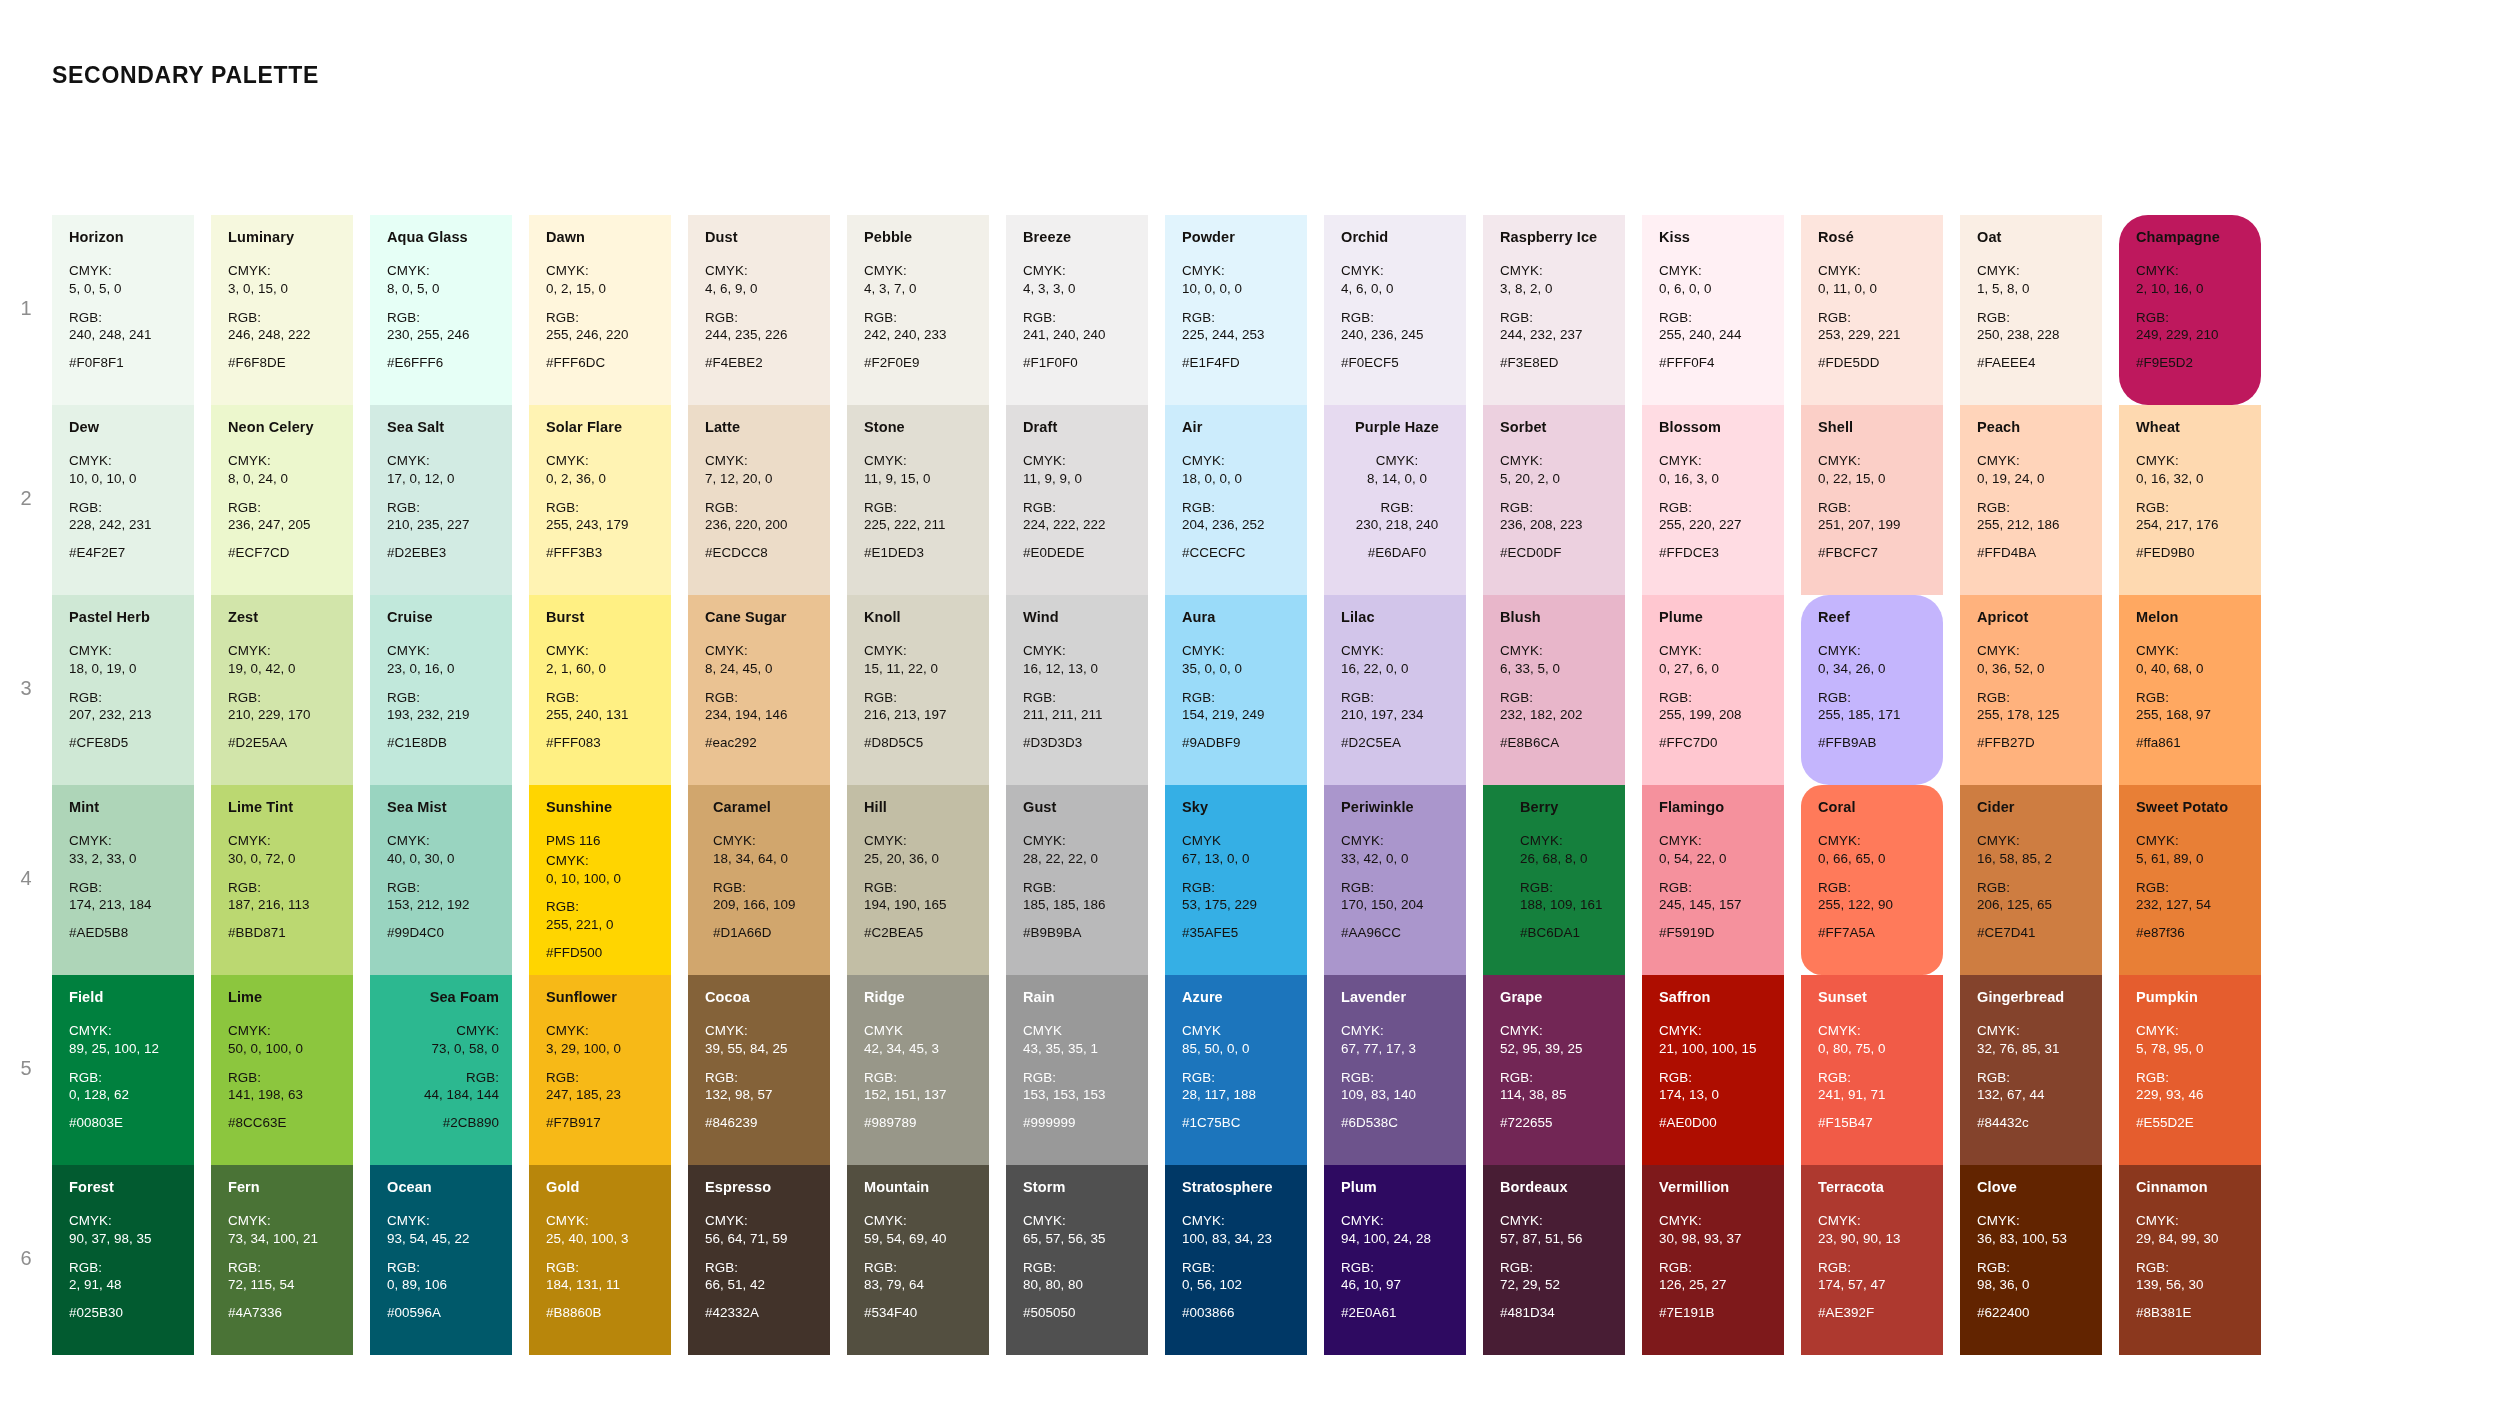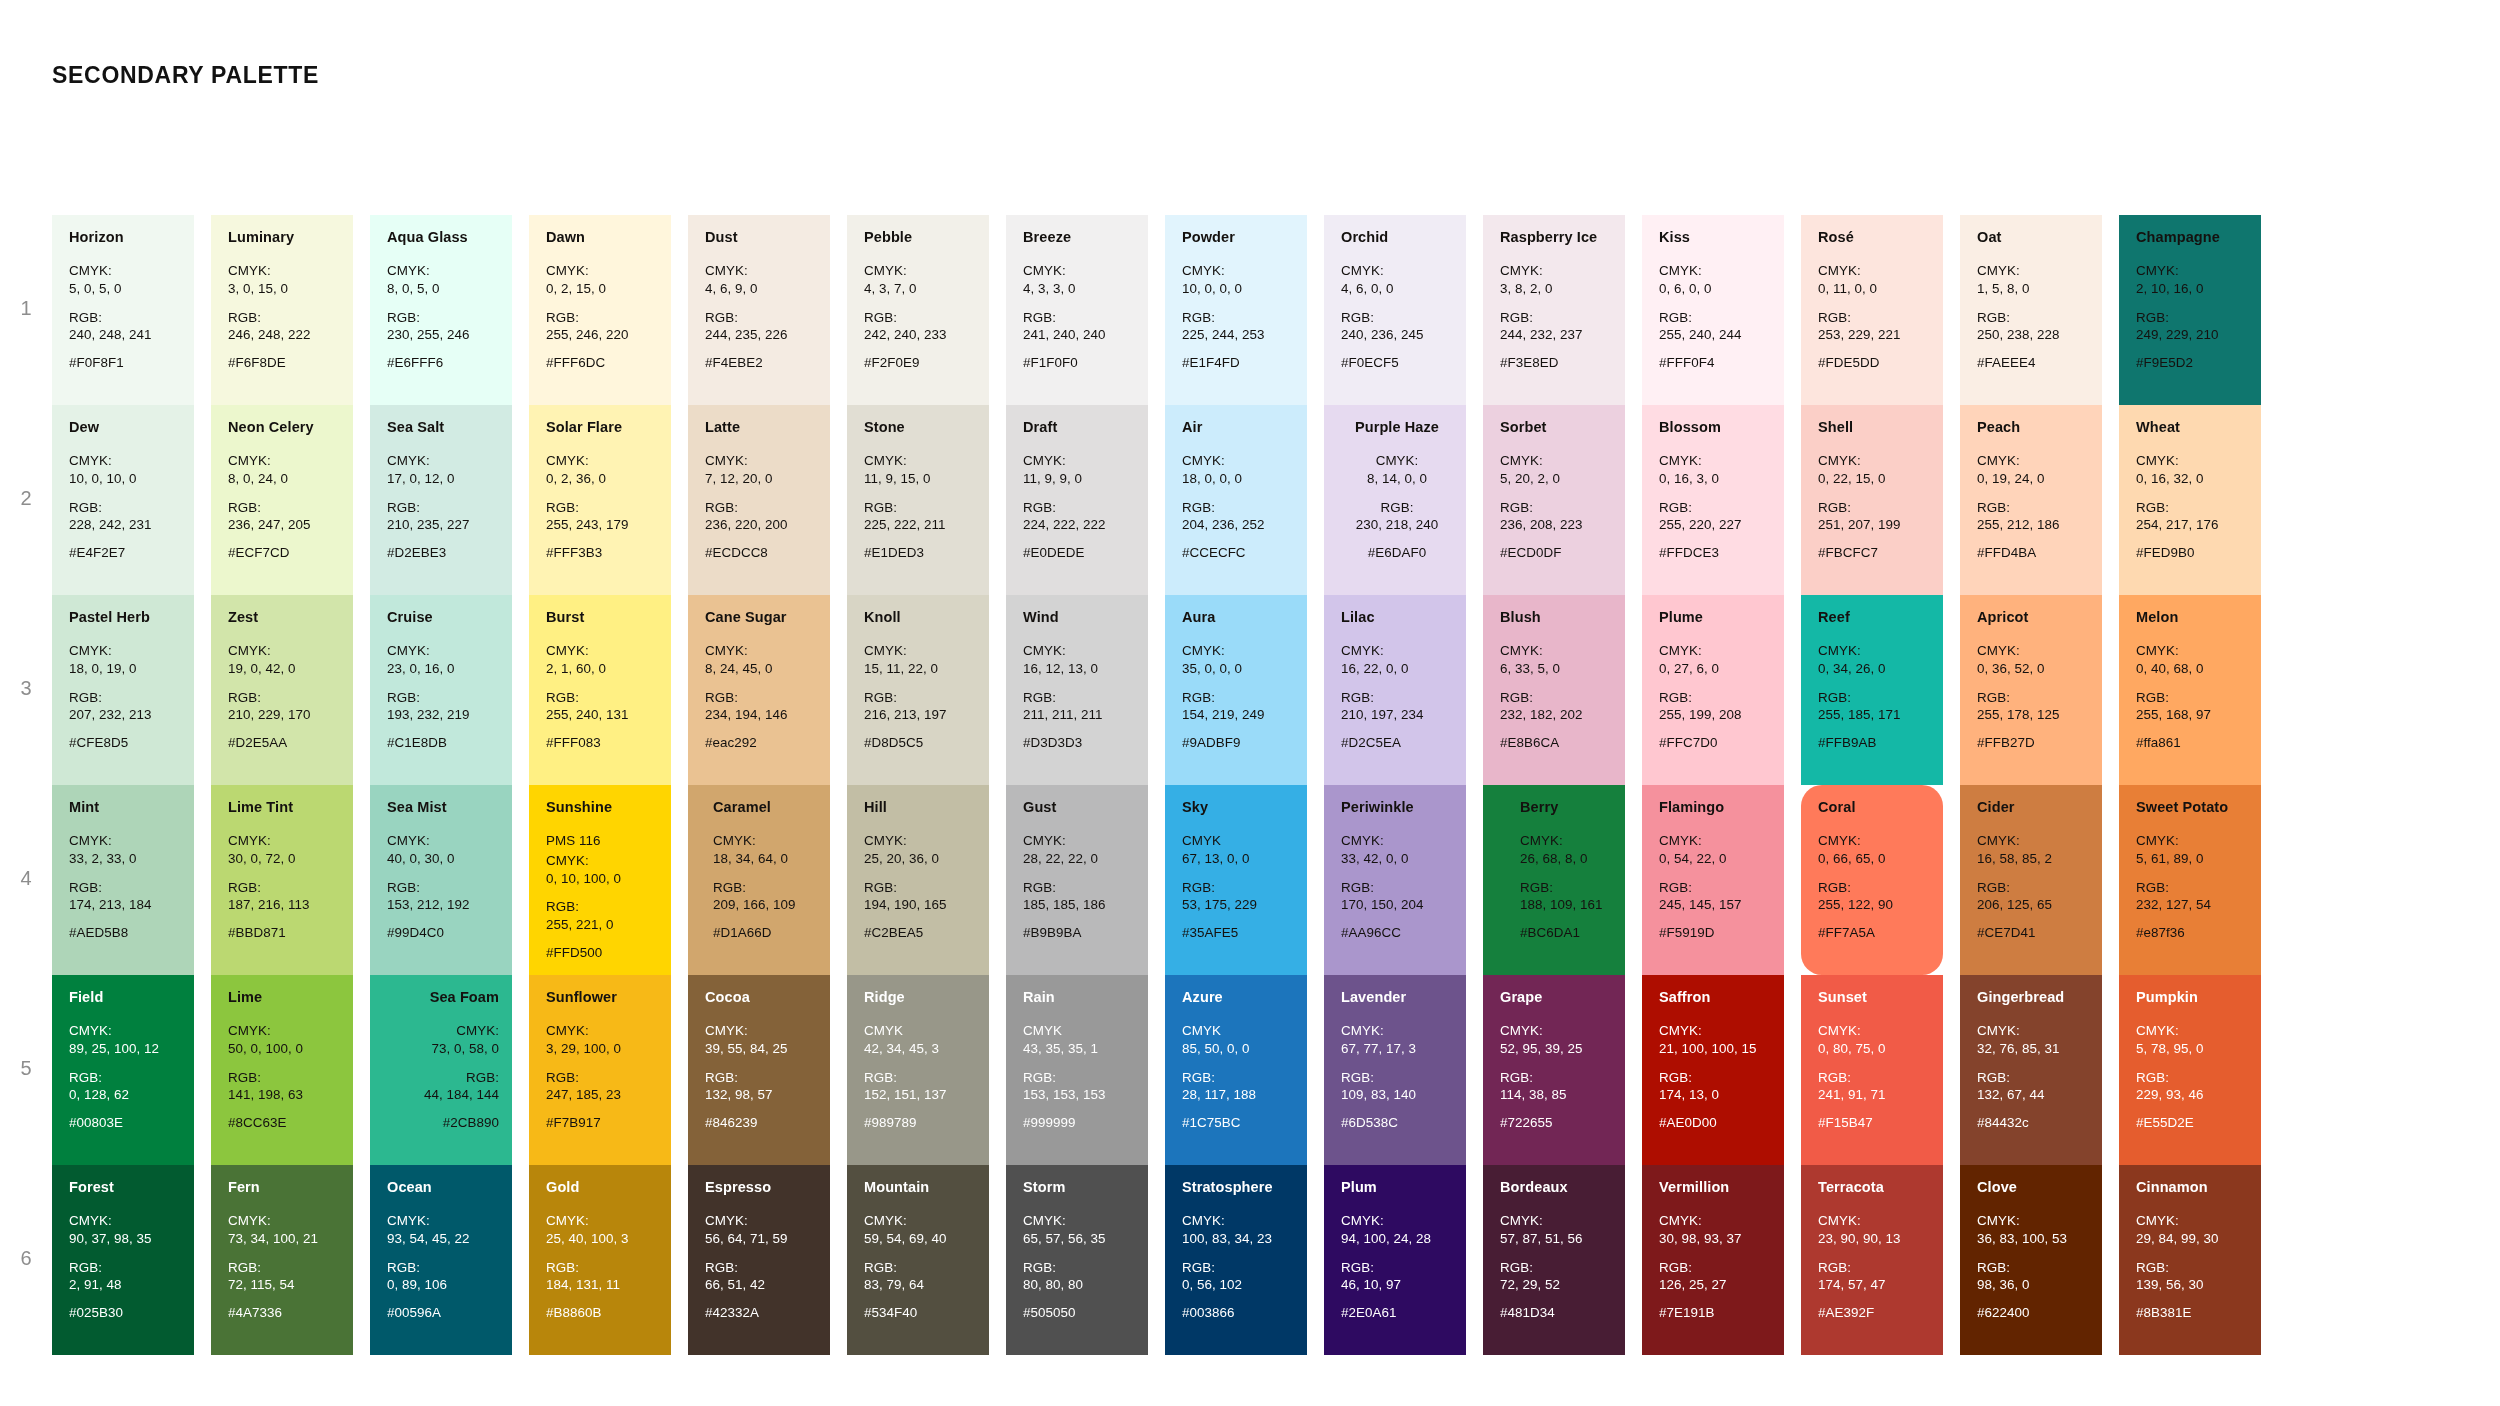--- a/index.html
+++ b/index.html
@@ -948,21 +948,21 @@
             <div class="spec-block">
               <div class="spec-label">CMYK:</div>
               <div class="spec-value">0, 22, 15, 0</div>
             </div>
             <div class="spec-block">
               <div class="spec-label">RGB:</div>
               <div class="spec-value">251, 207, 199</div>
             </div>
             <div class="hex-line">#FBCFC7</div>
           </div>
-          <div class="swatch light" style="background-color: #14b8a6;">
+          <div class="swatch light" style="background-color: #c4b5fd; border-radius: 28px;">
             <div class="swatch-name">Reef</div>
             <div class="spec-block">
               <div class="spec-label">CMYK:</div>
               <div class="spec-value">0, 34, 26, 0</div>
             </div>
             <div class="spec-block">
               <div class="spec-label">RGB:</div>
               <div class="spec-value">255, 185, 171</div>
             </div>
             <div class="hex-line">#FFB9AB</div>
@@ -1072,21 +1072,21 @@
               <div class="spec-value">36, 83, 100, 53</div>
             </div>
             <div class="spec-block">
               <div class="spec-label">RGB:</div>
               <div class="spec-value">98, 36, 0</div>
             </div>
             <div class="hex-line">#622400</div>
           </div>
         </div>
         <div class="palette-column">
-          <div class="swatch light" style="background-color: #0f766e;">
+          <div class="swatch light" style="background-color: #be185d; border-radius: 29px;">
             <div class="swatch-name">Champagne</div>
             <div class="spec-block">
               <div class="spec-label">CMYK:</div>
               <div class="spec-value">2, 10, 16, 0</div>
             </div>
             <div class="spec-block">
               <div class="spec-label">RGB:</div>
               <div class="spec-value">249, 229, 210</div>
             </div>
             <div class="hex-line">#F9E5D2</div>

